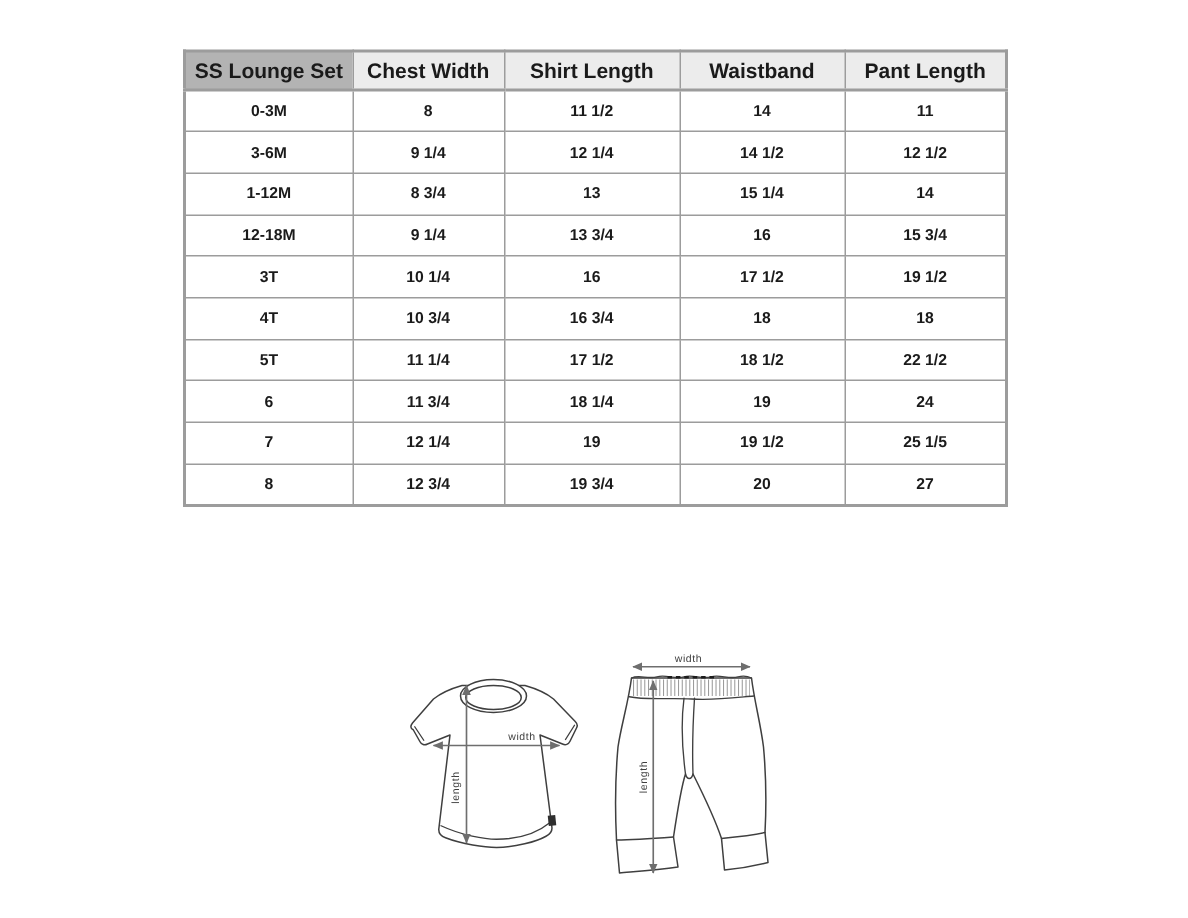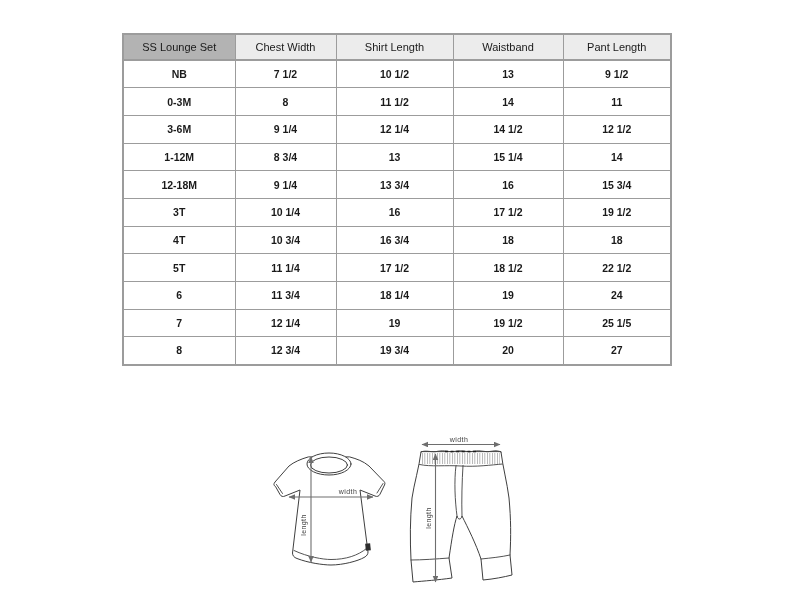--- a/index.html
+++ b/index.html
@@ -34,22 +34,22 @@
     text-align: center;
     vertical-align: middle;
     padding: 0;
     color: var(--text);
     white-space: nowrap;
   }
   .size-chart thead th {
     height: 26px;
     background: var(--hdr-bg);
     border-bottom: 2px solid var(--border);
-    font-size: 11px;
-    font-weight: 400;
+    font-size: 14px;
+    font-weight: 700;
   }
   .size-chart thead th.label-col { background: var(--hdr-label-bg); }
   .size-chart tbody td {
     height: 27.7px;
     background: #ffffff;
     font-size: 10.5px;
     font-weight: 600;
   }
 
   svg.diagram { position: absolute; overflow: visible; }
@@ -112,27 +112,20 @@
     <thead>
       <tr>
         <th class="label-col">SS Lounge Set</th>
         <th>Chest Width</th>
         <th>Shirt Length</th>
         <th>Waistband</th>
         <th>Pant Length</th>
       </tr>
     </thead>
     <tbody>
-        <tr>
-          <td>NB</td>
-          <td>7 1/2</td>
-          <td>10 1/2</td>
-          <td>13</td>
-          <td>9 1/2</td>
-        </tr>
         <tr>
           <td>0-3M</td>
           <td>8</td>
           <td>11 1/2</td>
           <td>14</td>
           <td>11</td>
         </tr>
         <tr>
           <td>3-6M</td>
           <td>9 1/4</td>

